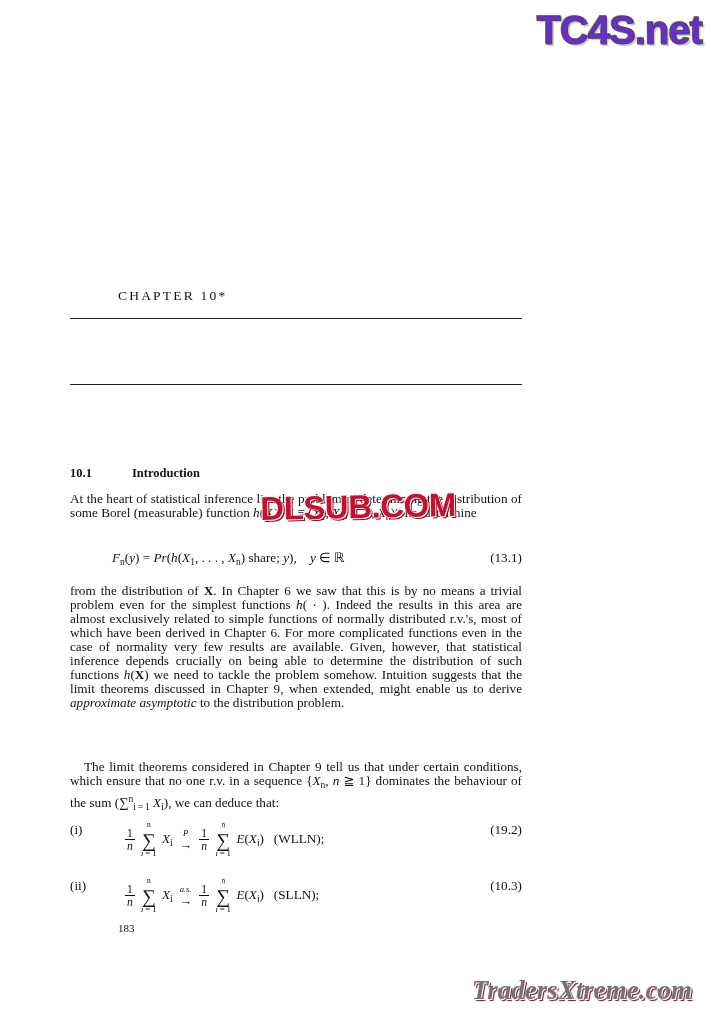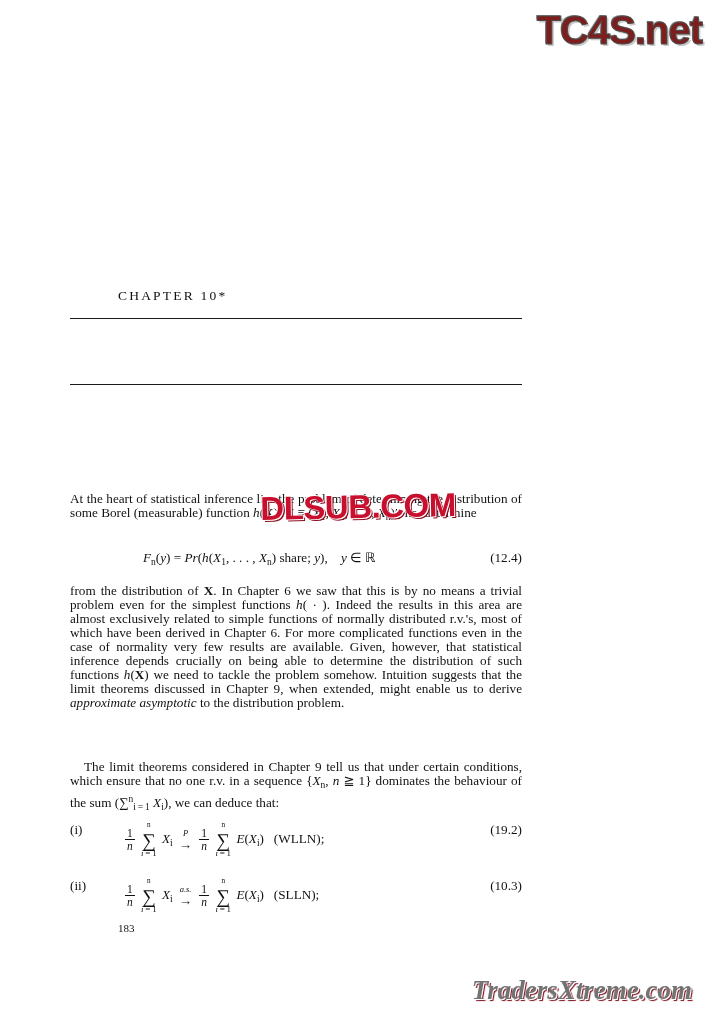--- a/index.html
+++ b/index.html
@@ -18,21 +18,21 @@
 
   
   .wm-top {
     position: absolute;
     top: 8px;
     right: 14px;
     font-family: "Liberation Sans", sans-serif;
     font-weight: bold;
     font-size: 40px;
     letter-spacing: -1px;
-    color: #7f1d1d;
+    color: #6d28d9;
     -webkit-text-stroke: 1px #4a4a4a;
     text-shadow:
       2px 2px 0 #c9c9c9,
       -1px -1px 0 #8e8e8e,
       0 0 1px #5a5a5a;
   }
   .wm-mid {
     position: absolute;
     top: 488px;
     left: 50%;
@@ -148,21 +148,21 @@
   }
   .eq-num {
     position: absolute;
     right: 0;
     top: 0;
     font-size: 13.2px;
   }
 
   .eq-center {
     position: absolute;
-    left: 73px;
+    left: 42px;
   }
 
   
   .it { font-style: italic; }
   .sub { font-size: 0.72em; vertical-align: -0.32em; }
   .sup { font-size: 0.72em; vertical-align: 0.5em; }
 
   .frac {
     display: inline-block;
     vertical-align: middle;
@@ -214,32 +214,35 @@
 <body>
 
 <div class="wm-top">TC4S.net</div>
 
 <div class="page">
 
   <div class="chapter-label">CHAPTER  10*</div>
   <div class="rule rule-top"></div>
   <div class="rule rule-bottom"></div>
 
+  <div class="sec-head">
+    <span class="num">10.1</span><span>Introduction</span>
+  </div>
 
   <div class="body-text p1">
     At the heart of statistical inference lies the problem of determining the
     distribution of some Borel (measurable) function <span class="it">h</span>(<span class="bold">X</span>), <span class="bold">X</span> ≡ (<span class="it">X</span><span class="sub">1</span>, <span class="it">X</span><span class="sub">2</span>, . . . ,
     <span class="it">X</span><span class="sub">n</span>)′, i.e. determine
   </div>
 
   <div class="eq-row eq-1">
     <span class="eq-center">
       <span class="it">F</span><span class="sub">n</span>(<span class="it">y</span>) = <span class="it">Pr</span>(<span class="it">h</span>(<span class="it">X</span><span class="sub">1</span>, . . . , <span class="it">X</span><span class="sub">n</span>) share;≦ <span class="it">y</span>),&nbsp;&nbsp;&nbsp; <span class="it">y</span> ∈ ℝ
     </span>
-    <span class="eq-num">(12.4)</span>
+    <span class="eq-num">(13.1)</span>
   </div>
 
   <div class="body-text p2">
     from the distribution of <span class="bold">X</span>. In Chapter 6 we saw that this is by no means a
     trivial problem even for the simplest functions <span class="it">h</span>( · ). Indeed the results in this
     area are almost exclusively related to simple functions of normally
     distributed r.v.'s, most of which have been derived in Chapter 6. For more
     complicated functions even in the case of normality very few results are
     available. Given, however, that statistical inference depends crucially on
     being able to determine the distribution of such functions <span class="it">h</span>(<span class="bold">X</span>) we need to

